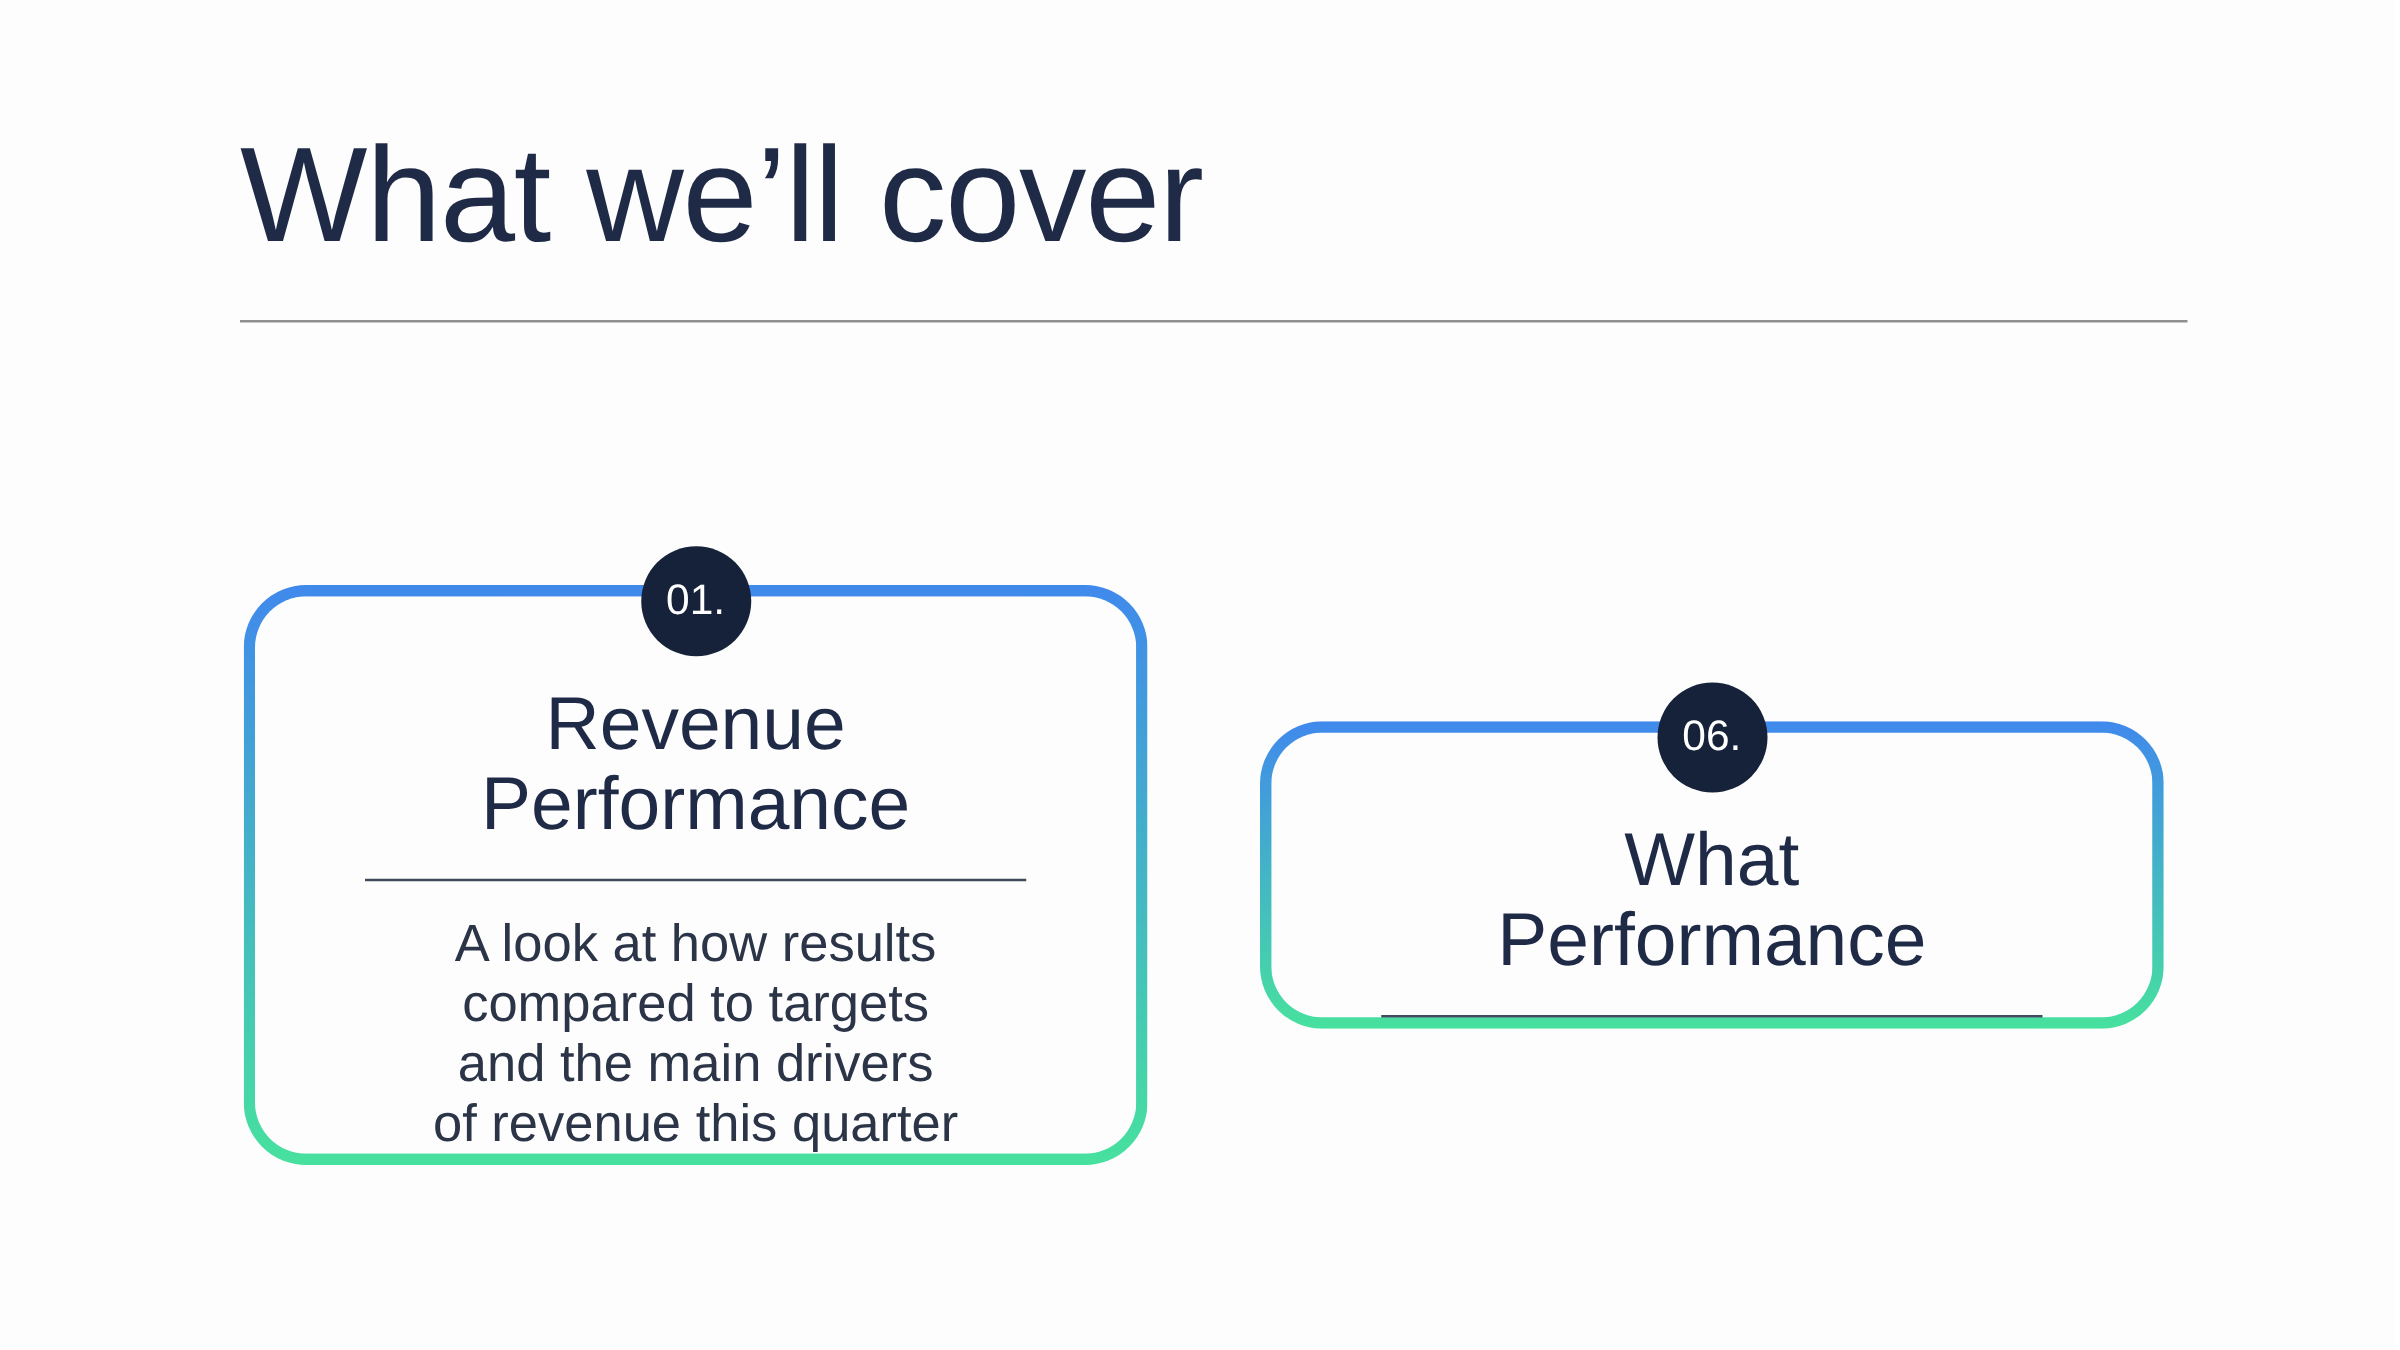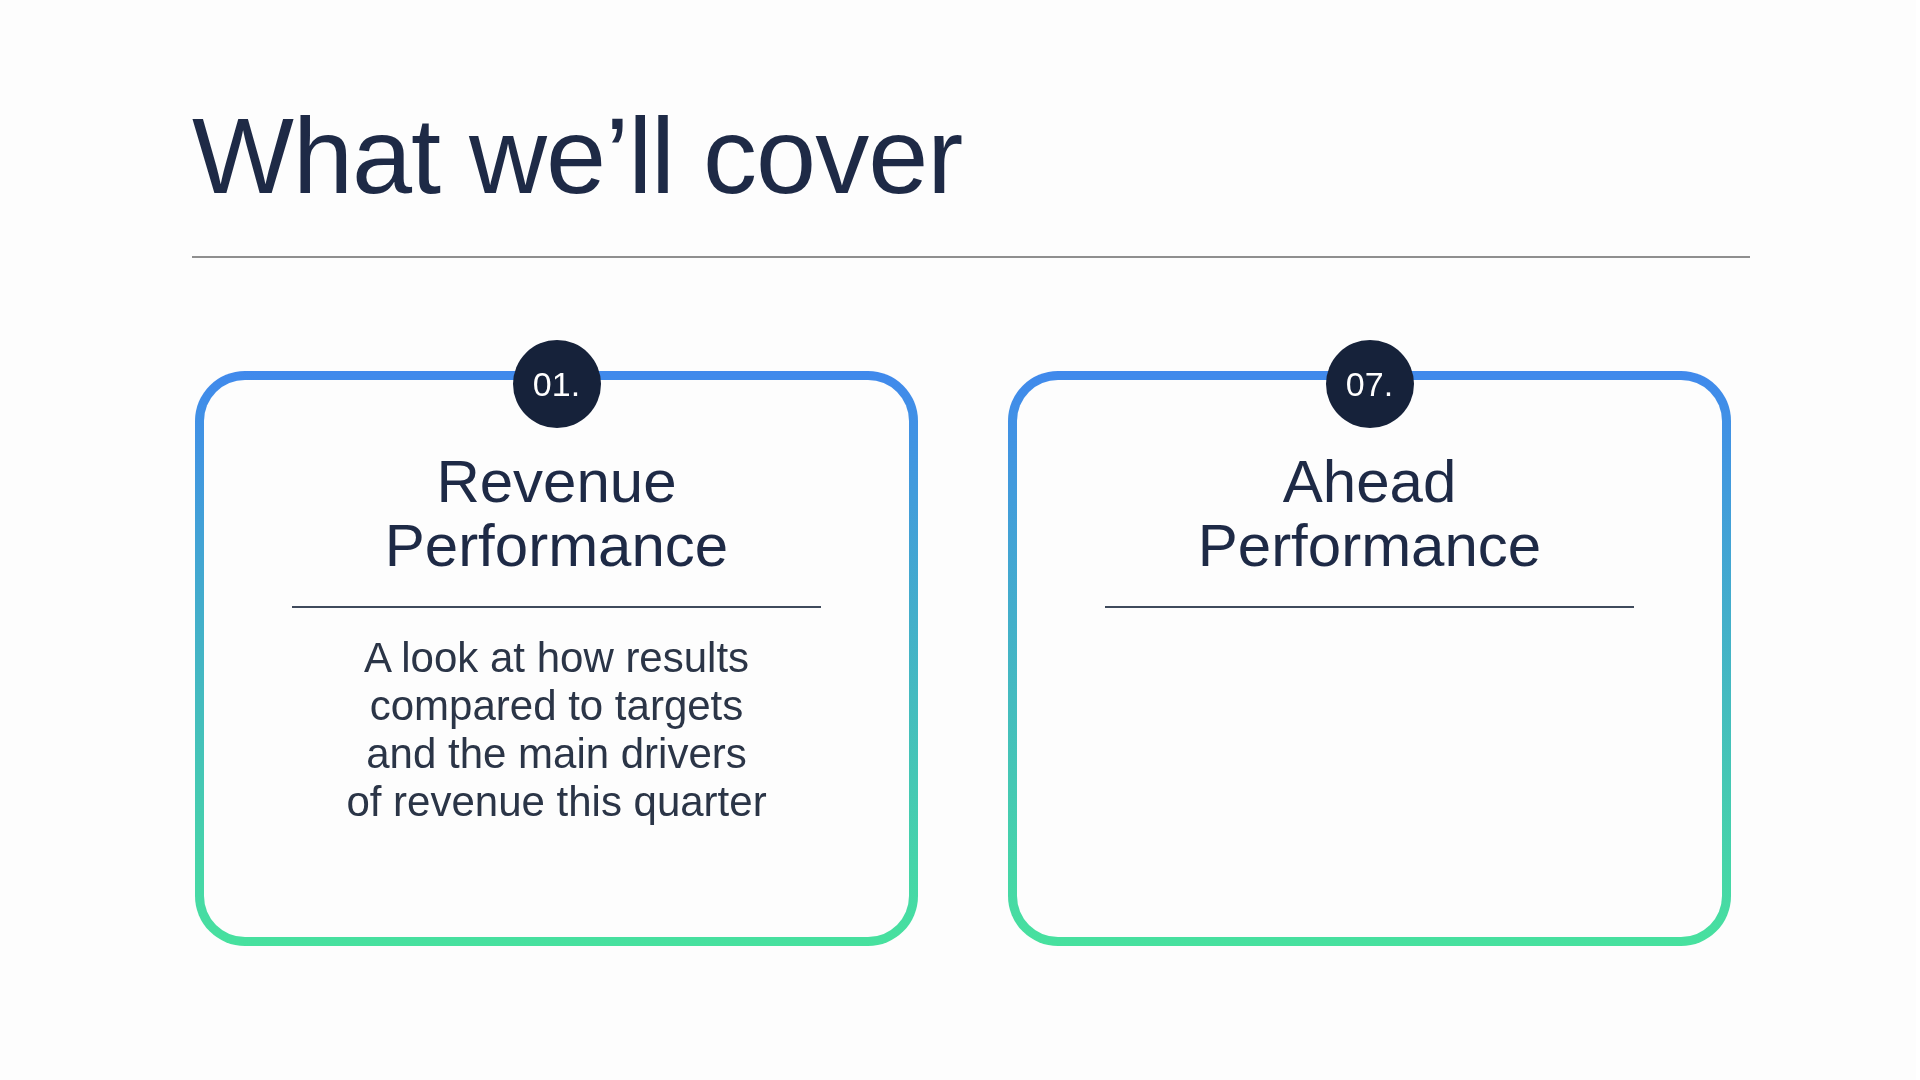--- a/index.html
+++ b/index.html
@@ -30,25 +30,26 @@
     position: absolute;
     left: 192px;
     top: 256px;
     width: 1558px;
     height: 2px;
     background: #8f8f8f;
   }
   .cards {
     position: absolute;
     left: 195px;
-    top: 371px;
+    top: 412px;
     width: 1536px;
     height: 575px;
     display: flex;
     gap: 90px;
+    align-items: center;
   }
   .card {
     position: relative;
     flex: 1;
     box-sizing: border-box;
     border: 9px solid transparent;
     border-radius: 50px;
     background:
       linear-gradient(#fdfdfd, #fdfdfd) padding-box,
       linear-gradient(180deg, var(--accent-blue, #4089ec) 0%, var(--accent-green, #47e19e) 100%) border-box;
@@ -106,21 +107,21 @@
       <h2 class="card-title">Revenue
 Performance</h2>
       <div class="card-rule"></div>
       <p class="card-body">A look at how results
 compared to targets
 and the main drivers
 of revenue this quarter</p>
     </section>
 
     <section class="card">
-      <div class="badge">07.</div>
-      <h2 class="card-title">Ahead
+      <div class="badge">06.</div>
+      <h2 class="card-title">What
 Performance</h2>
       <div class="card-rule"></div>
     </section>
 
 
   </div>
 </div>
 
 </body></html>

